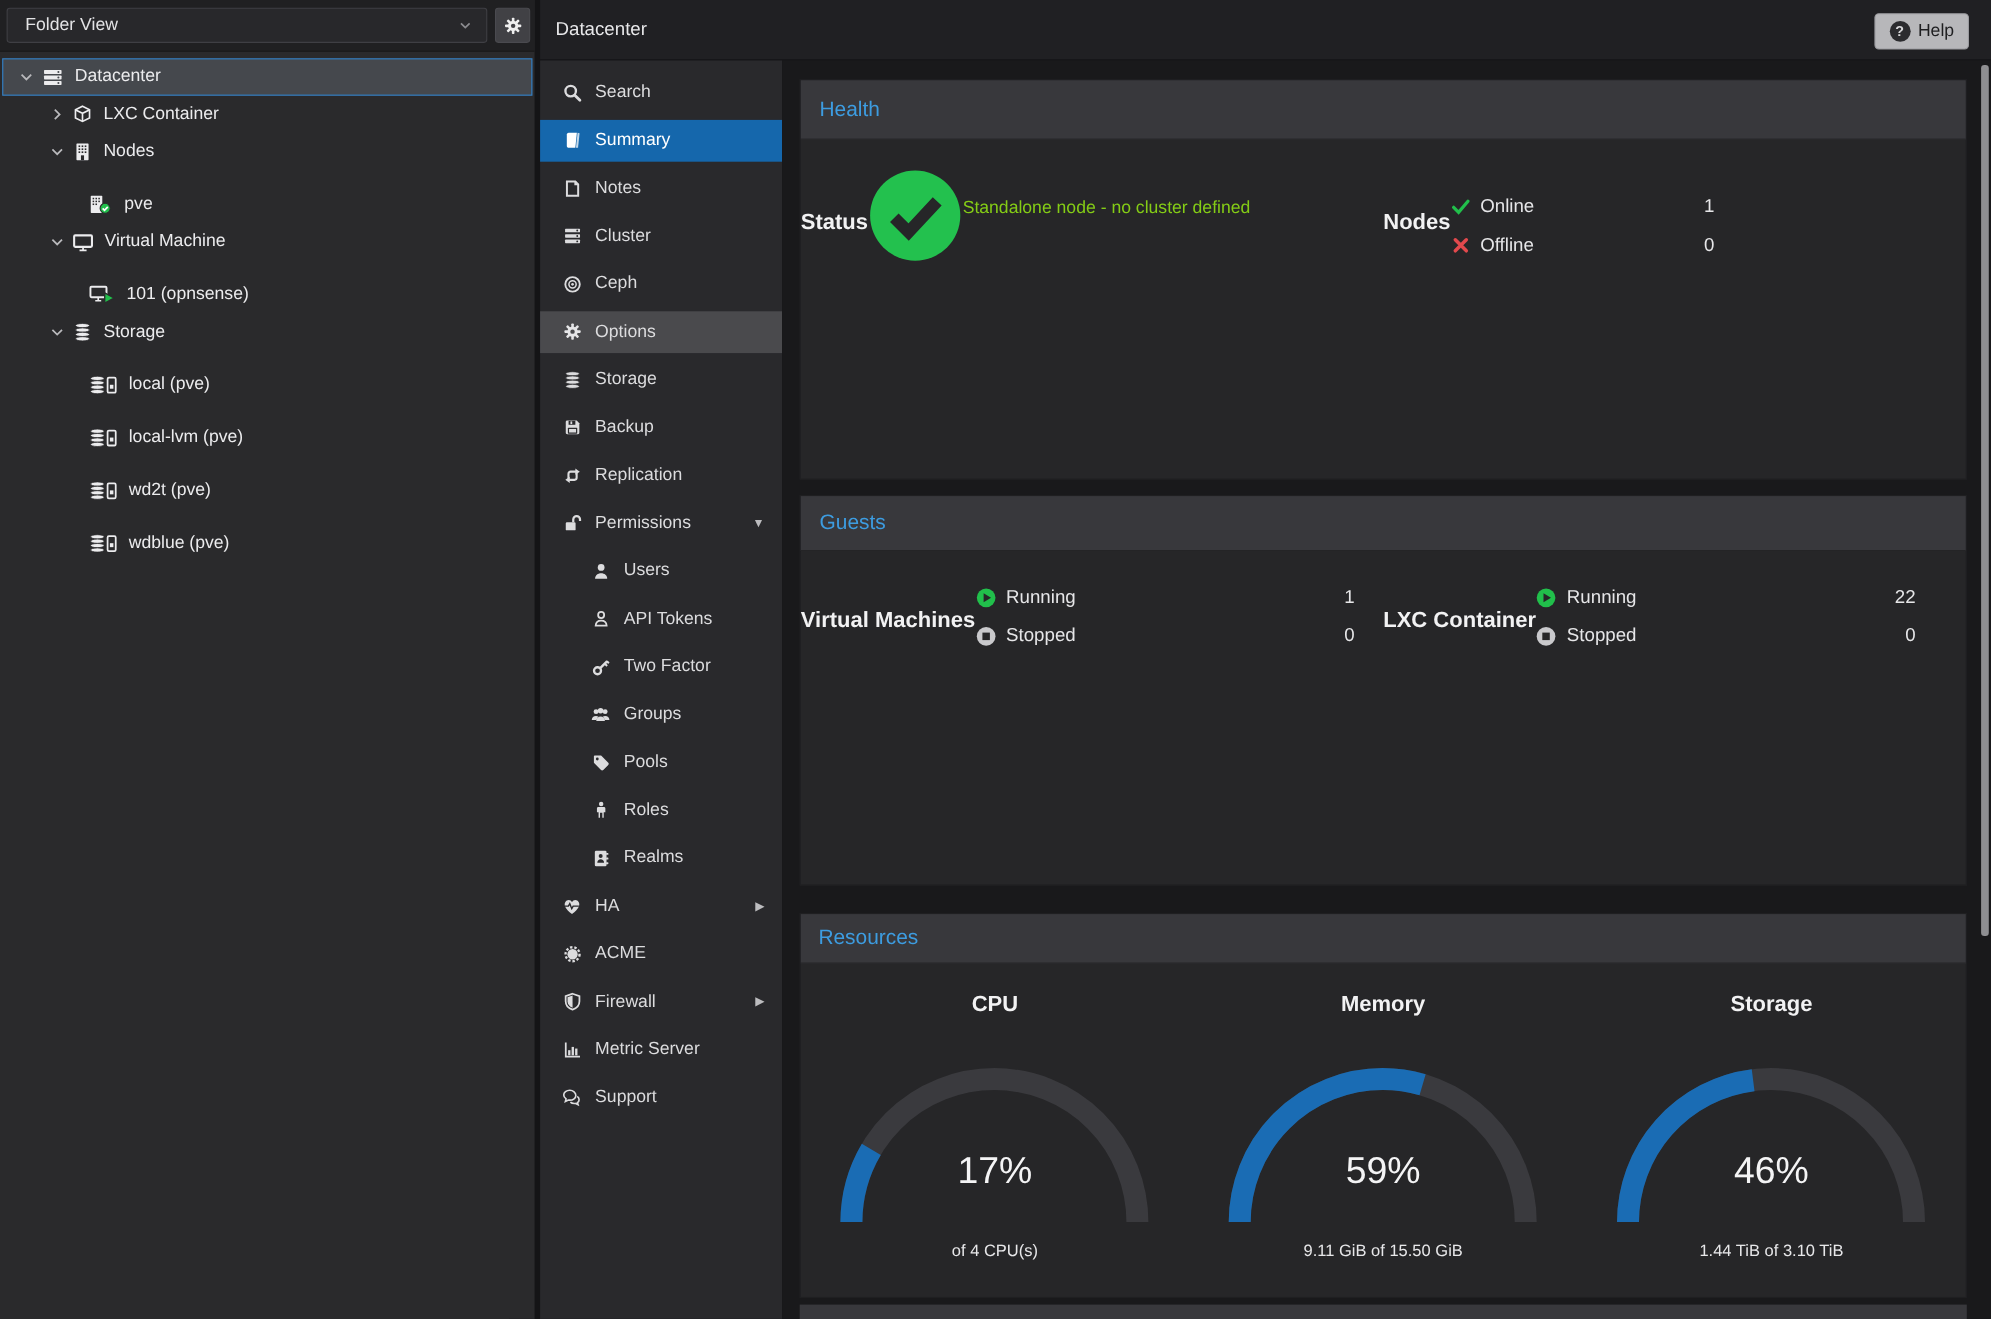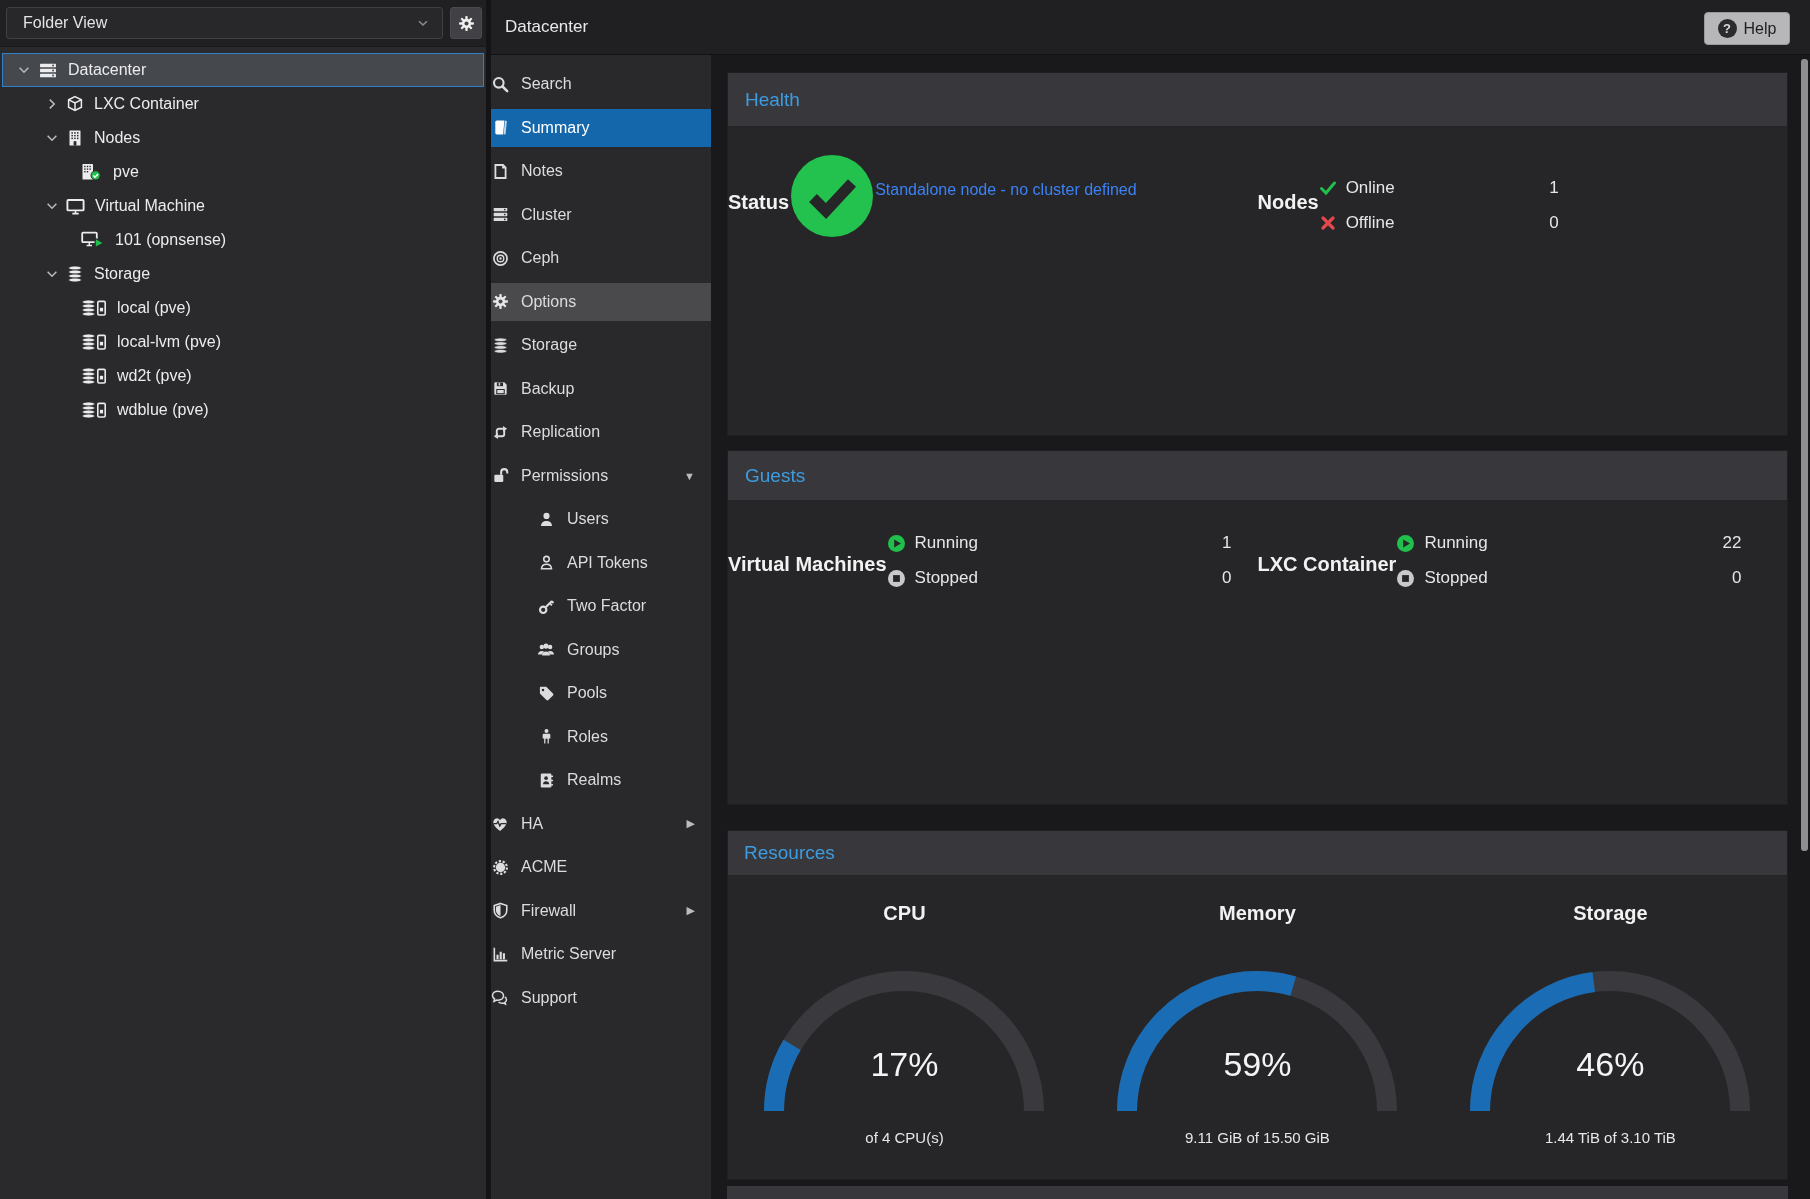--- a/index.html
+++ b/index.html
@@ -14,61 +14,61 @@
            border:1px solid #3f3f44; border-radius:3px; display:flex; align-items:center;
            padding:0 12px 0 16px; font-size:16px; color:#e3e3e5; cursor:pointer; }
   .combo .cv { flex:1; }
   .gearbtn { position:absolute; left:450px; top:7px; width:32px; height:32px; background:#414145;
              border:1px solid #4a4a4f; border-radius:3px; display:flex; align-items:center;
              justify-content:center; cursor:pointer; }
   .tree { padding-top:6px; }
   .trow { position:relative; height:34px; display:flex; align-items:center; font-size:16px;
           color:#ececee; cursor:pointer; margin:0 2px; border:1px solid transparent; }
   .trow.sel { background:#45484d; border:1px solid #2f80c9; }
-  .lvl0 { padding-left:14px; } .lvl1 { padding-left:42px; } .lvl2 { padding-left:78px; }
+  .lvl0 { padding-left:14px; } .lvl1 { padding-left:42px; } .lvl2 { padding-left:78px;margin-top:14px; }
   .exp { width:14px; height:14px; margin-right:7px; flex:0 0 auto; }
   .ticon { margin-right:10px; flex:0 0 auto; display:flex; }
 
   
   .topbar { position:absolute; left:491px; top:0; width:1319px; height:55px; background:#202023;
             border-bottom:1px solid #121214; display:flex; align-items:center; }
   .crumb { margin-left:14px; font-size:17px; color:#e8e8ea; }
   .helpbtn { position:absolute; right:20px; top:12px; width:86px; height:33px; background:#b7b7ba;
              border:1px solid #9a9a9e; border-radius:4px; display:flex; align-items:center;
              justify-content:center; gap:7px; cursor:pointer; }
   .helpbtn .q { width:19px; height:19px; border-radius:50%; background:#2b2b2e; color:#d9d9db;
                 font-size:13px; font-weight:bold; display:flex; align-items:center; justify-content:center; }
   .helpbtn .hl { font-size:16px; color:#1e1e20; }
 
   
   .menu { position:absolute; left:491px; top:55px; width:220px; height:1144px; background:#29292c; }
   .menu ul { list-style:none; padding-top:10px; }
   .mi { position:relative; height:38px; margin-bottom:5.5px; display:flex; align-items:center;
-        padding-left:0; font-size:16px; color:#dcdcde; cursor:pointer; }
+        padding-left:20px; font-size:16px; color:#dcdcde; cursor:pointer; }
   .mi .ic { width:18px; height:17px; margin-right:12px; display:flex; justify-content:center; flex:0 0 auto; }
   .mi.sub { padding-left:46px; }
   .mi.selected { background:var(--accent-blue,#1567ac); color:#ffffff; }
   .mi.hl { background:#4a4a4d; }
   .mi .arr { position:absolute; right:16px; font-size:11px; color:#bcbcbf; }
   svg { display:block; }
 
   
   .content { position:absolute; left:711px; top:55px; width:1099px; height:1144px; background:#19191b; }
   .panel { position:absolute; left:16px; width:1061px; background:#262628; border:1px solid #1f1f21; }
   .p-hd { background:#38383c; display:flex; align-items:center; padding-left:17px;
           font-size:19px; color:var(--section-title-blue,#3d9ce0); border-bottom:1px solid #242426; }
   .panel-health { top:17px; height:364px; } .panel-health .p-hd { height:54px; }
   .panel-guests { top:395px; height:355px; } .panel-guests .p-hd { height:50px; }
   .panel-res { top:775px; height:350px; } .panel-res .p-hd { height:45px;padding-left:16px; }
   .p-bd { display:flex; }
   .half { width:50%; display:flex; flex-direction:row; align-items:center; }
   .bighead { font-size:20px; font-weight:bold; color:#f2f2f3; }
   .panel-health .bighead { margin-top:38px; }
   .statcircle { margin-top:26px; }
-  .statmsg { margin-top:14px; font-size:16px; color:#3b82f6; }
+  .statmsg { margin-top:14px; font-size:16px; color:#84cc16; }
   .kvbox { display:flex; flex-direction:column; }
   .nodes-box { width:240px; margin-top:44px; gap:7px; }
   .guest-box { width:345px; margin-top:28px; gap:7px;justify-content:space-between; }
   .kvrow { display:flex; align-items:center; font-size:17px; height:28px; }
   .kvrow .sic { margin-right:9px; display:flex; }
   .kvrow .kl { flex:1; }
   .kvrow .kv { text-align:right; }
   .panel-guests .bighead { margin-top:36px; }
   
   .gauge-col { width:33.33%; display:flex; flex-direction:column; align-items:center; }

